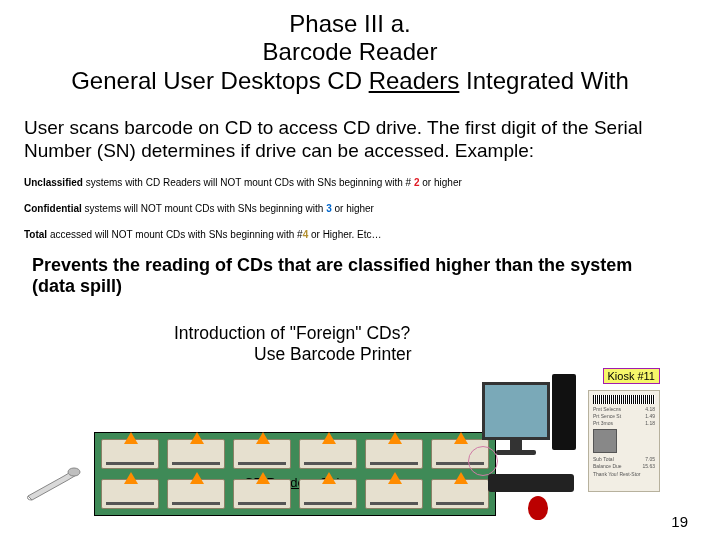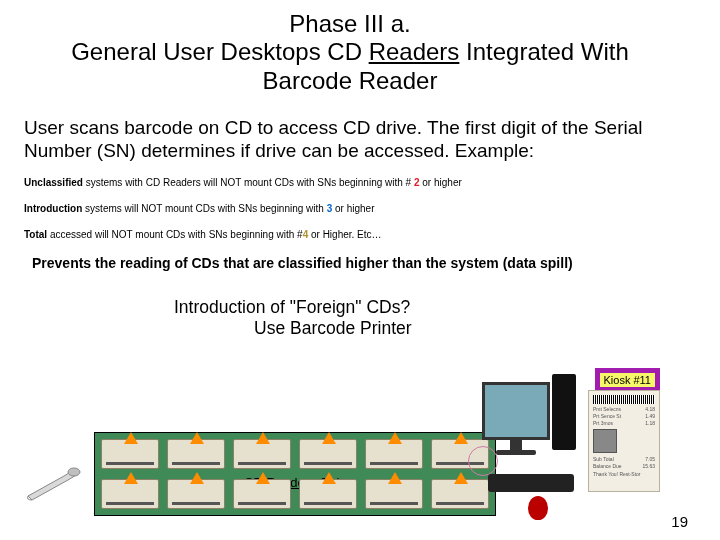--- a/index.html
+++ b/index.html
@@ -35,21 +35,21 @@
     font-size: 10px;
     line-height: 1.2;
     margin-top: 14px;
   }
   .rule .b { font-weight: bold; }
   .rule .num { font-weight: bold; }
   .c2 { color: #e01b24; }
   .c3 { color: #0066cc; }
   .c4 { color: #b39030; }
   .prevent {
-    font-size: 14px;
+    font-size: 18px;
     font-weight: bold;
     margin-top: 14px;
     padding-left: 8px;
   }
   .foreign {
     margin-top: 26px;
     font-size: 17.5px;
     line-height: 1.2;
     margin-left: 150px;
   }
@@ -128,21 +128,21 @@
     right: 16px;
     top: -52px;
     width: 180px;
     height: 160px;
   }
   .kiosk-tag {
     position: absolute;
     right: 0px;
     top: 0px;
     background: #f7f76a;
-    border: 5px solid #a21caf;
+    border: 1px solid #a21caf;
     font-size: 11px;
     padding: 1px 4px;
   }
   .monitor {
     position: absolute;
     left: 0;
     top: 14px;
     width: 72px;
     height: 72px;
   }
@@ -224,34 +224,34 @@
     font-size: 15px;
   }
 </style>
 </head>
 <body>
 
 <div class="slide">
 
   <div class="title-block">
     <div>Phase III a.</div>
+    <div>Barcode Reader</div>
     <div>
       <span>General User Desktops CD </span><span class="under">Readers</span><span> Integrated With</span>
     </div>
-    <div>Barcode Reader</div>
   </div>
 
   <div class="body1">User scans barcode on CD to access CD drive.  The first digit of the Serial Number (SN) determines if drive can be accessed.  Example:</div>
 
   <div class="rule">
     <span class="b">Unclassified</span><span> systems with CD Readers will NOT mount CDs with SNs beginning with # </span><span class="num c2">2</span><span> or higher</span>
   </div>
 
   <div class="rule">
-    <span class="b">Introduction</span><span> systems will NOT mount CDs with SNs beginning with </span><span class="num c3">3</span><span> or higher</span>
+    <span class="b">Confidential</span><span> systems will NOT mount CDs with SNs beginning with </span><span class="num c3">3</span><span> or higher</span>
   </div>
 
   <div class="rule">
     <span class="b">Total</span><span> accessed will NOT mount CDs with SNs beginning with #</span><span class="num c4">4</span><span> or Higher. Etc…</span>
   </div>
 
   <div class="prevent">Prevents the reading of CDs that are classified higher than the system (data spill)</div>
 
   <div class="foreign">
     <div>Introduction of "Foreign" CDs?</div>

